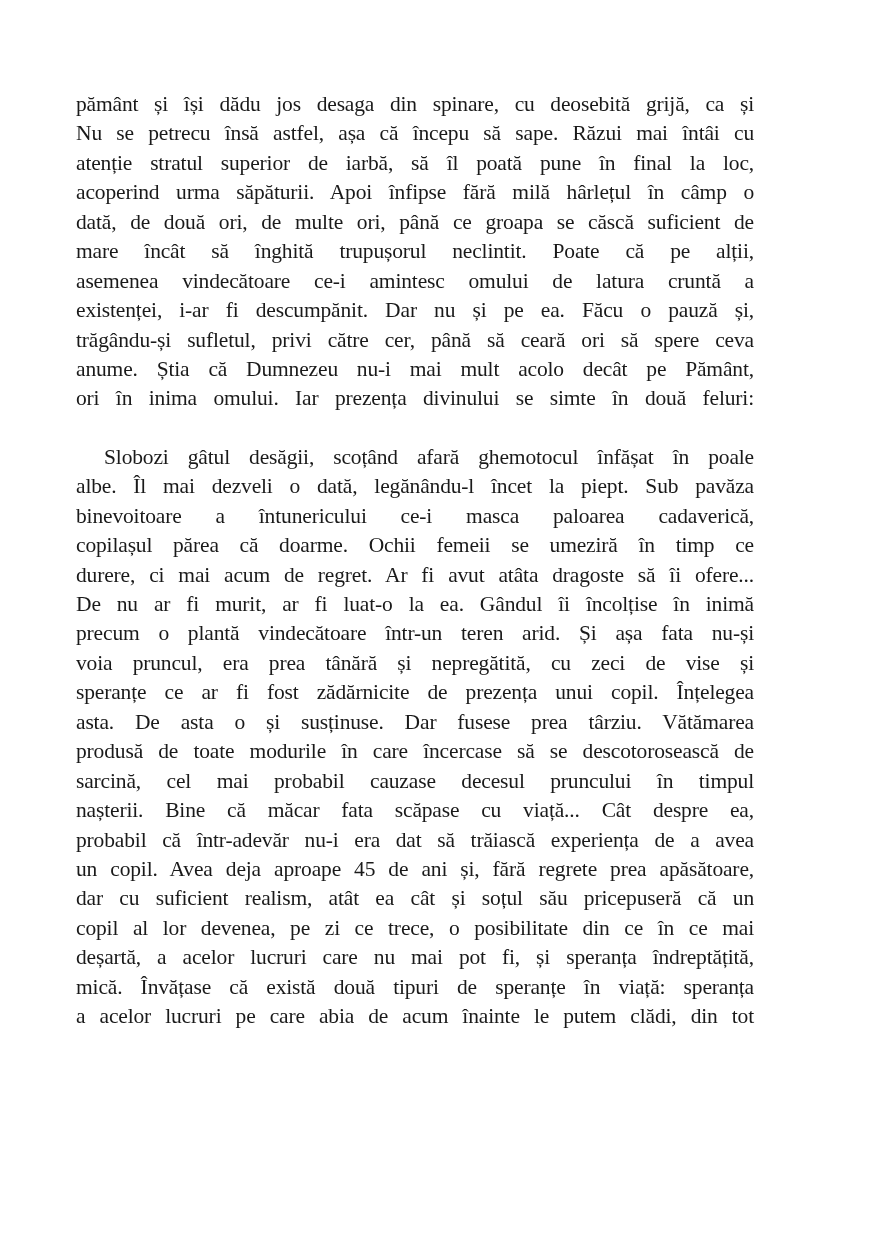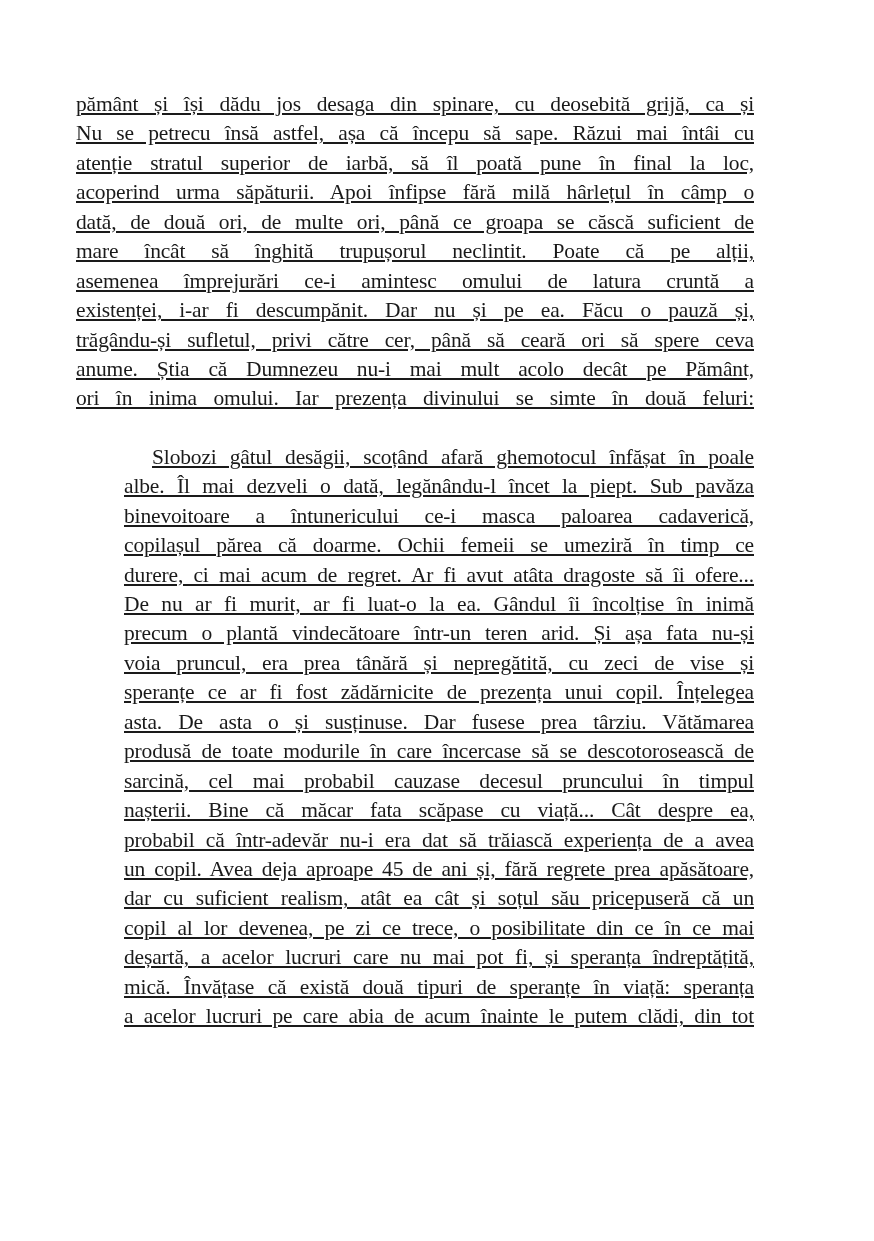--- a/index.html
+++ b/index.html
@@ -14,54 +14,52 @@
       overflow: hidden;
     }
     .page {
       position: absolute;
       left: 76px;
       top: 90px;
       width: 678px;
       color: #1a1a1a;
       font-family: "Liberation Serif", "DejaVu Serif", serif;
       font-size: 21.5px;
-      text-decoration: underline;
     }
     .line {
       display: block;
       height: 29.45px;
       line-height: 29.45px;
       white-space: nowrap;
       text-align: justify;
       text-align-last: justify;
       letter-spacing: -0.15px;
     }
     .line.last {
       text-align-last: left;
     }
     .paragraph + .paragraph {
       margin-top: 29px;
-      margin-left: 48px;
     }
     .line.indent {
       padding-left: 28px;
     }
   </style>
 </head>
 <body>
 
 <div class="page">
   <div class="paragraph">
     <span class="line">pământ și își dădu jos desaga din spinare, cu deosebită grijă, ca și</span>
     <span class="line">Nu se petrecu însă astfel, așa că începu să sape. Răzui mai întâi cu</span>
     <span class="line">atenție stratul superior de iarbă, să îl poată pune în final la loc,</span>
     <span class="line">acoperind urma săpăturii. Apoi înfipse fără milă hârlețul în câmp o</span>
     <span class="line">dată, de două ori, de multe ori, până ce groapa se căscă suficient de</span>
     <span class="line">mare încât să înghită trupușorul neclintit. Poate că pe alții,</span>
-    <span class="line">asemenea împrejurări ce-i amintesc omului de latura cruntă a</span>
+    <span class="line">asemenea vindecătoare ce-i amintesc omului de latura cruntă a</span>
     <span class="line">existenței, i-ar fi descumpănit. Dar nu și pe ea. Făcu o pauză și,</span>
     <span class="line">trăgându-și sufletul, privi către cer, până să ceară ori să spere ceva</span>
     <span class="line">anume. Știa că Dumnezeu nu-i mai mult acolo decât pe Pământ,</span>
     <span class="line">ori în inima omului. Iar prezența divinului se simte în două feluri:</span>
   </div>
   <div class="paragraph">
     <span class="line indent">Slobozi gâtul desăgii, scoțând afară ghemotocul înfășat în poale</span>
     <span class="line">albe. Îl mai dezveli o dată, legănându-l încet la piept. Sub pavăza</span>
     <span class="line">binevoitoare a întunericului ce-i masca paloarea cadaverică,</span>
     <span class="line">copilașul părea că doarme. Ochii femeii se umeziră în timp ce</span>

